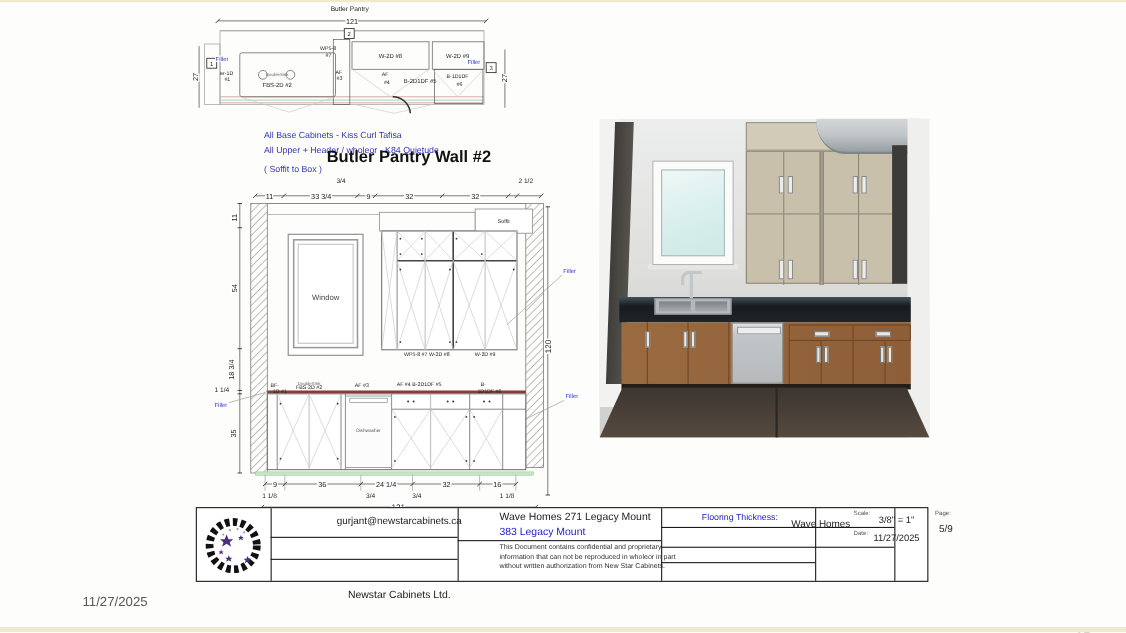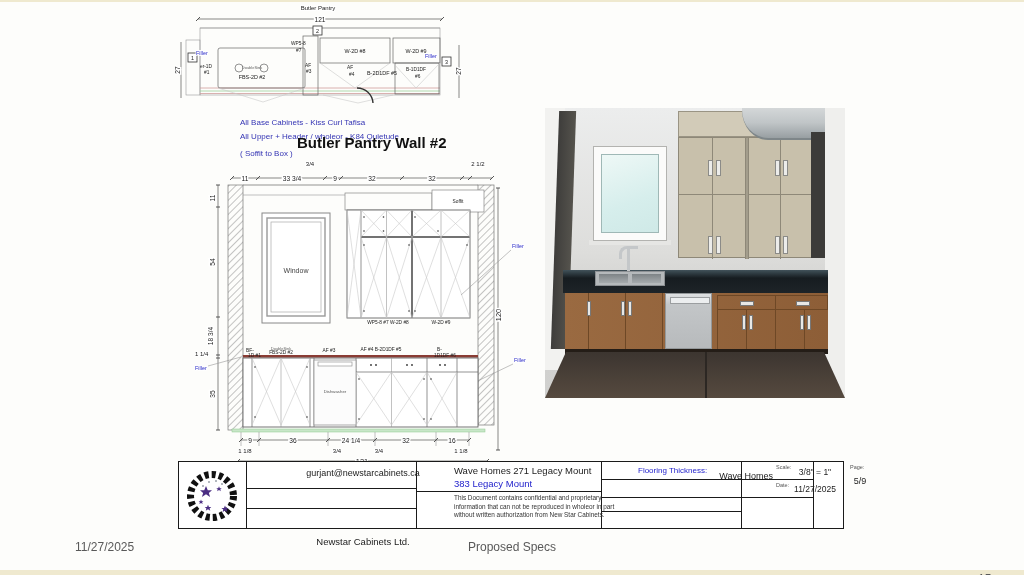--- a/index.html
+++ b/index.html
@@ -426,15 +426,14 @@
     <div class="tb-cell" style="left:422px;top:9px;width:140px;text-align:right;font-size:9px;">Wave Homes</div>
     <div class="tb-cell" style="left:565px;top:2px;font-size:5.5px;color:#555;">Scale:</div>
     <div class="tb-cell" style="left:576px;top:5px;width:56px;text-align:center;font-size:8.5px;">3/8" = 1"</div>
     <div class="tb-cell" style="left:565px;top:20px;font-size:5.5px;color:#555;">Date:</div>
     <div class="tb-cell" style="left:576px;top:22px;width:56px;text-align:center;font-size:8.5px;">11/27/2025</div>
     <div class="tb-cell" style="left:639px;top:2px;font-size:5.5px;color:#555;">Page:</div>
     <div class="tb-cell" style="left:634px;top:14px;width:30px;text-align:center;font-size:9px;">5/9</div>
   </div>
 
   <div class="footer-txt" style="left:75px;top:540px;">11/27/2025</div>
-  <div class="footer-txt" style="left:0;right:0;top:540px;text-align:center;">Proposed Specs</div>
   <div class="footer-txt" style="left:930px;top:572px;margin-left:48px;">15</div>
 </div>
 
 </body></html>

